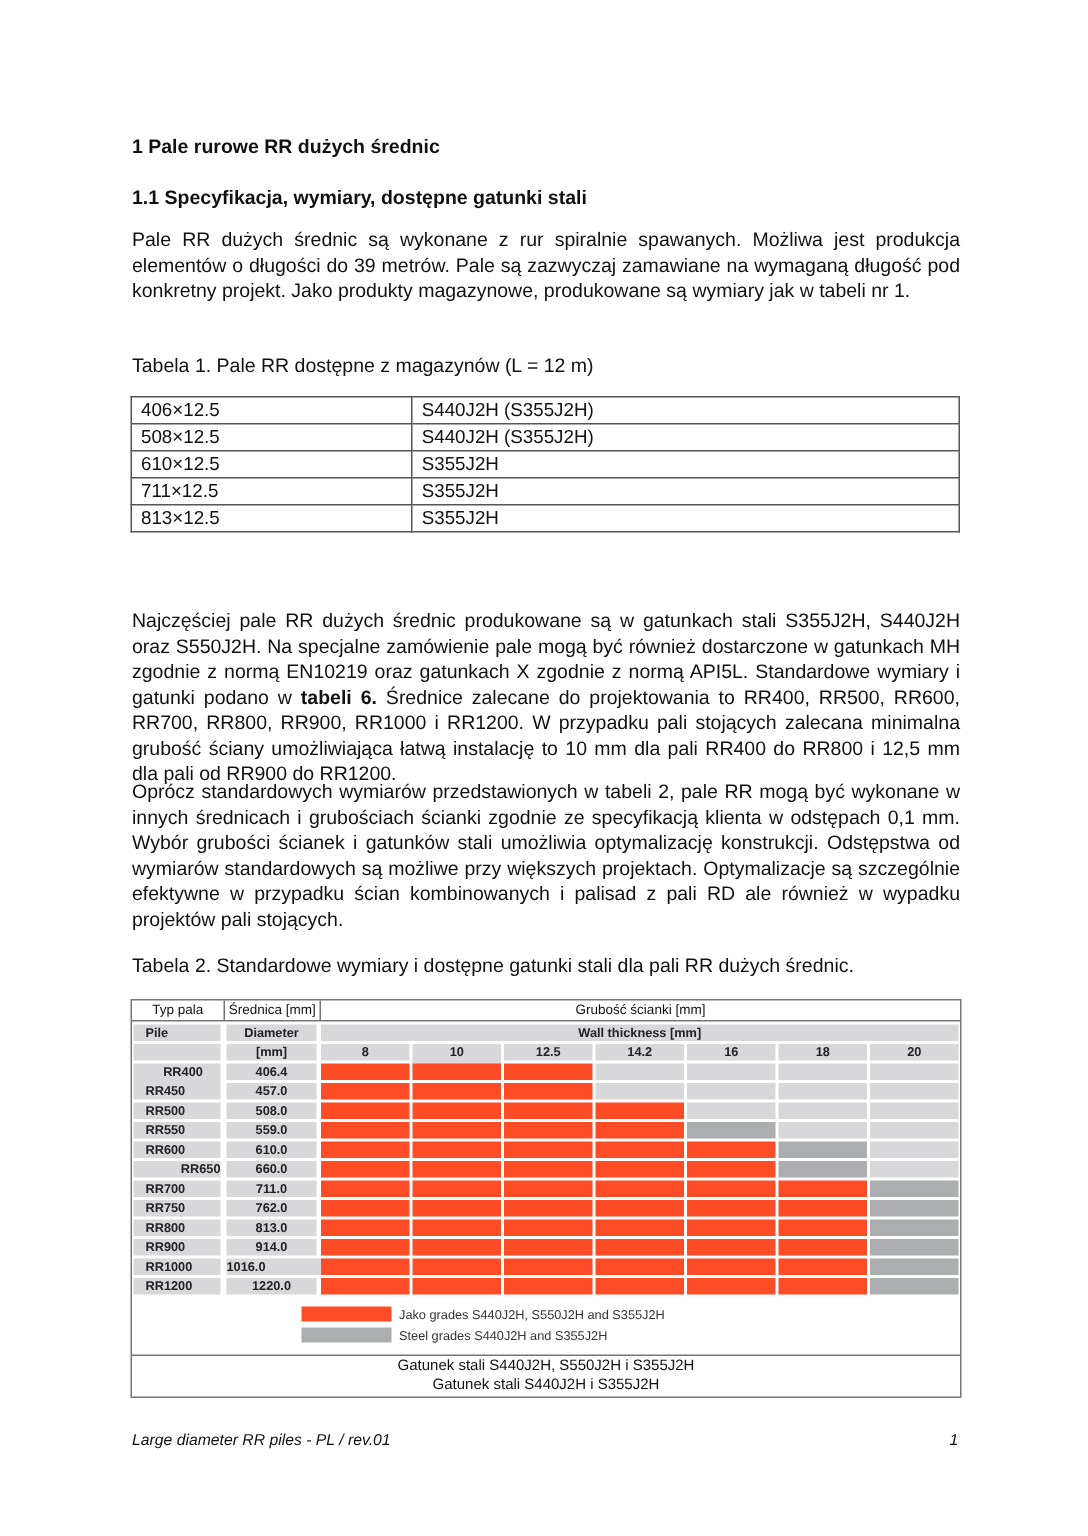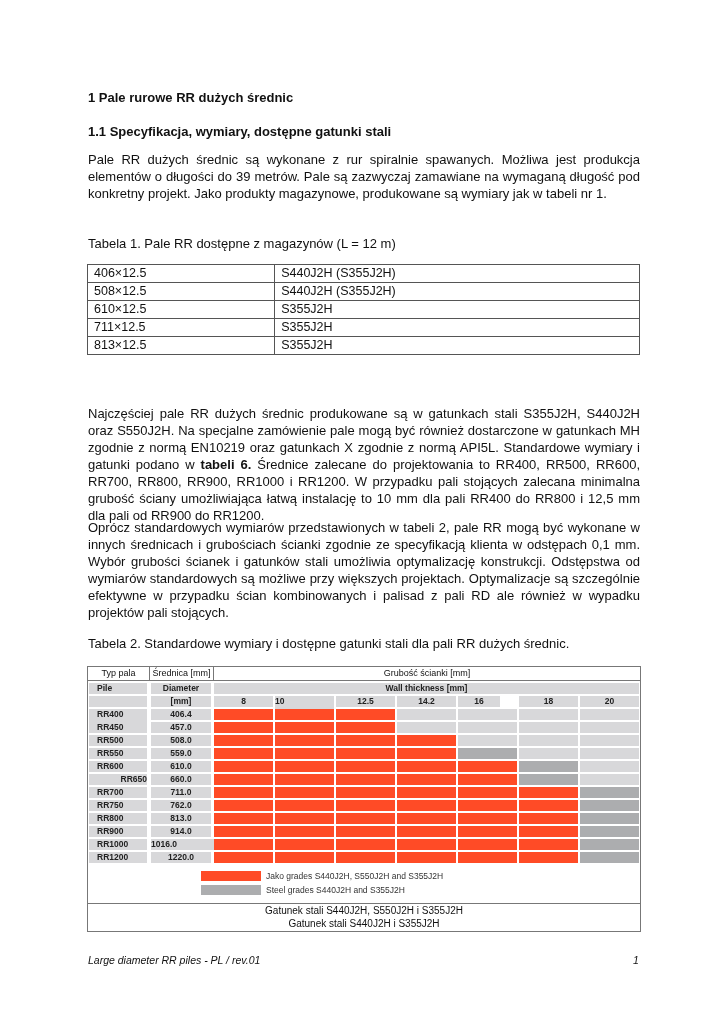--- a/index.html
+++ b/index.html
@@ -82,27 +82,27 @@
     <div style="width:63px;">Średnica [mm]</div>
     <div style="flex:1; border-right:none;">Grubość ścianki [mm]</div>
   </div>
   <div class="grid" id="grid" style="left:0; top:16px; width:552px; height:190px;">
       <div class="cell lg" style="left: 1px; top: 0px; width: 58px; height: 11px; text-align: left; padding-left: 8px;">Pile</div>
       <div class="cell lg" style="left: 63px; top: 0px; width: 60px; height: 11px; text-align: center;">Diameter</div>
       <div class="cell lg" style="left: 126px; top: 0px; width: 425px; height: 11px; text-align: center;">Wall thickness [mm]</div>
       <div class="cell lg" style="left: 1px; top: 13px; width: 58px; height: 11px; text-align: center;"></div>
       <div class="cell lg" style="left: 63px; top: 13px; width: 60px; height: 11px; text-align: center;">[mm]</div>
       <div class="cell lg" style="left: 126px; top: 13px; width: 59px; height: 11px; text-align: center;">8</div>
-      <div class="cell lg" style="left: 187px; top: 13px; width: 59px; height: 16px; text-align: left;">10</div>
+      <div class="cell lg" style="left: 187px; top: 13px; width: 59px; height: 16px; text-align: center;">10</div>
       <div class="cell lg" style="left: 248px; top: 13px; width: 59px; height: 11px; text-align: center;">12.5</div>
       <div class="cell lg" style="left: 309px; top: 13px; width: 59px; height: 11px; text-align: center;">14.2</div>
-      <div class="cell lg" style="left: 370px; top: 13px; width: 42px; height: 11px; text-align: center;">16</div>
+      <div class="cell lg" style="left: 370px; top: 13px; width: 59px; height: 11px; text-align: center;">16</div>
       <div class="cell lg" style="left: 431px; top: 13px; width: 59px; height: 11px; text-align: center;">18</div>
       <div class="cell lg" style="left: 492px; top: 13px; width: 59px; height: 11px; text-align: center;">20</div>
-      <div class="cell lg" style="left: 1px; top: 26px; width: 58px; height: 14px; text-align: left; padding-left: 8px;">RR400</div>
+      <div class="cell lg" style="left: 1px; top: 26px; width: 58px; height: 14px; text-align: center; padding-left: 8px;">RR400</div>
       <div class="cell lg" style="left: 63px; top: 26px; width: 60px; height: 11px; text-align: center;">406.4</div>
       <div class="cell rd" style="left: 126px; top: 26px; width: 59px; height: 11px; text-align: center;"></div>
       <div class="cell rd" style="left: 187px; top: 26px; width: 59px; height: 11px; text-align: center;"></div>
       <div class="cell rd" style="left: 248px; top: 26px; width: 59px; height: 11px; text-align: center;"></div>
       <div class="cell lg" style="left: 309px; top: 26px; width: 59px; height: 11px; text-align: center;"></div>
       <div class="cell lg" style="left: 370px; top: 26px; width: 59px; height: 11px; text-align: center;"></div>
       <div class="cell lg" style="left: 431px; top: 26px; width: 59px; height: 11px; text-align: center;"></div>
       <div class="cell lg" style="left: 492px; top: 26px; width: 59px; height: 11px; text-align: center;"></div>
       <div class="cell lg" style="left: 1px; top: 39px; width: 58px; height: 11px; text-align: left; padding-left: 8px;">RR450</div>
       <div class="cell lg" style="left: 63px; top: 39px; width: 60px; height: 11px; text-align: center;">457.0</div>

